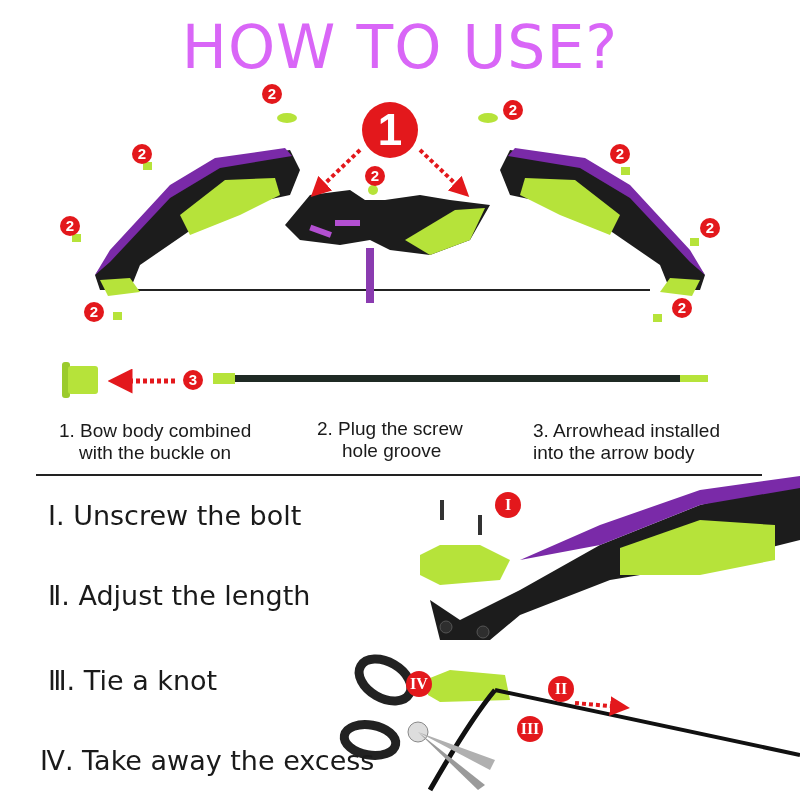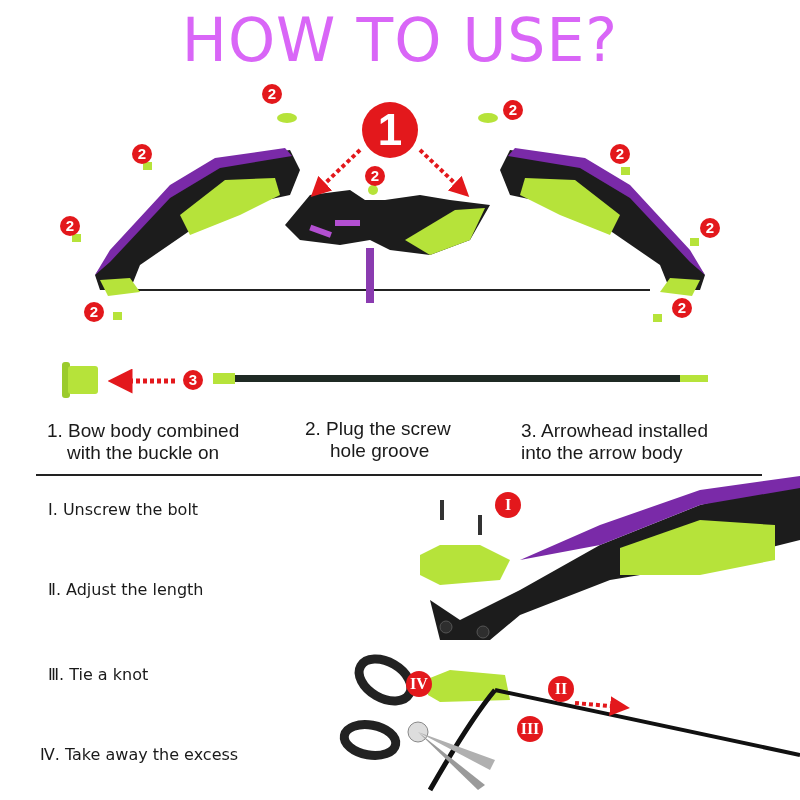--- a/index.html
+++ b/index.html
@@ -1,24 +1,24 @@
 <!DOCTYPE html>
 <html><head>
 <meta charset="utf-8">
 <style>
   html,body{margin:0;padding:0;background:#fff;}
   body{width:800px;height:800px;position:relative;overflow:hidden;font-family:"DejaVu Sans",sans-serif;color:#1a1a1a;}
-  .title{position:absolute;left:0;top:5px;width:800px;text-align:center;font-family:"DejaVu Sans",sans-serif;font-size:60px;letter-spacing:1px;color:#d966f7;}
+  .title{position:absolute;left:0;top:12px;width:800px;text-align:center;font-family:"DejaVu Sans",sans-serif;font-size:60px;letter-spacing:1px;color:#d966f7;}
   .badge{position:absolute;border-radius:50%;background:#e3181c;color:#fff;font-weight:bold;text-align:center;font-family:"Liberation Sans",sans-serif;}
   .b-sm{width:20px;height:20px;line-height:20px;font-size:15px;}
   .b-lg{width:56px;height:56px;line-height:56px;font-size:44px;}
   .b-md{width:26px;height:26px;line-height:26px;font-size:16px;font-family:"Liberation Serif",serif;}
-  .step{position:absolute;font-size:19px;line-height:22px;font-family:"Liberation Sans",sans-serif;}
+  .step{position:absolute;font-size:19px;line-height:22px;font-family:"Liberation Sans",sans-serif;margin-left:12px;}
   .divider{position:absolute;left:36px;top:474px;width:726px;height:2px;background:#222;}
-  .sub{position:absolute;left:48px;font-size:16px;font-family:"DejaVu Sans",sans-serif;}
+  .sub{position:absolute;left:48px;font-size:27px;font-family:"DejaVu Sans",sans-serif;}
   svg{position:absolute;left:0;top:0;}
 </style>
 </head>
 <body>
 
 <div class="title">HOW TO USE?</div>
 
 <svg width="800" height="800">
   <defs>
     <marker id="arr" viewBox="0 0 10 10" refX="5" refY="5" markerWidth="5" markerHeight="5" orient="auto">

